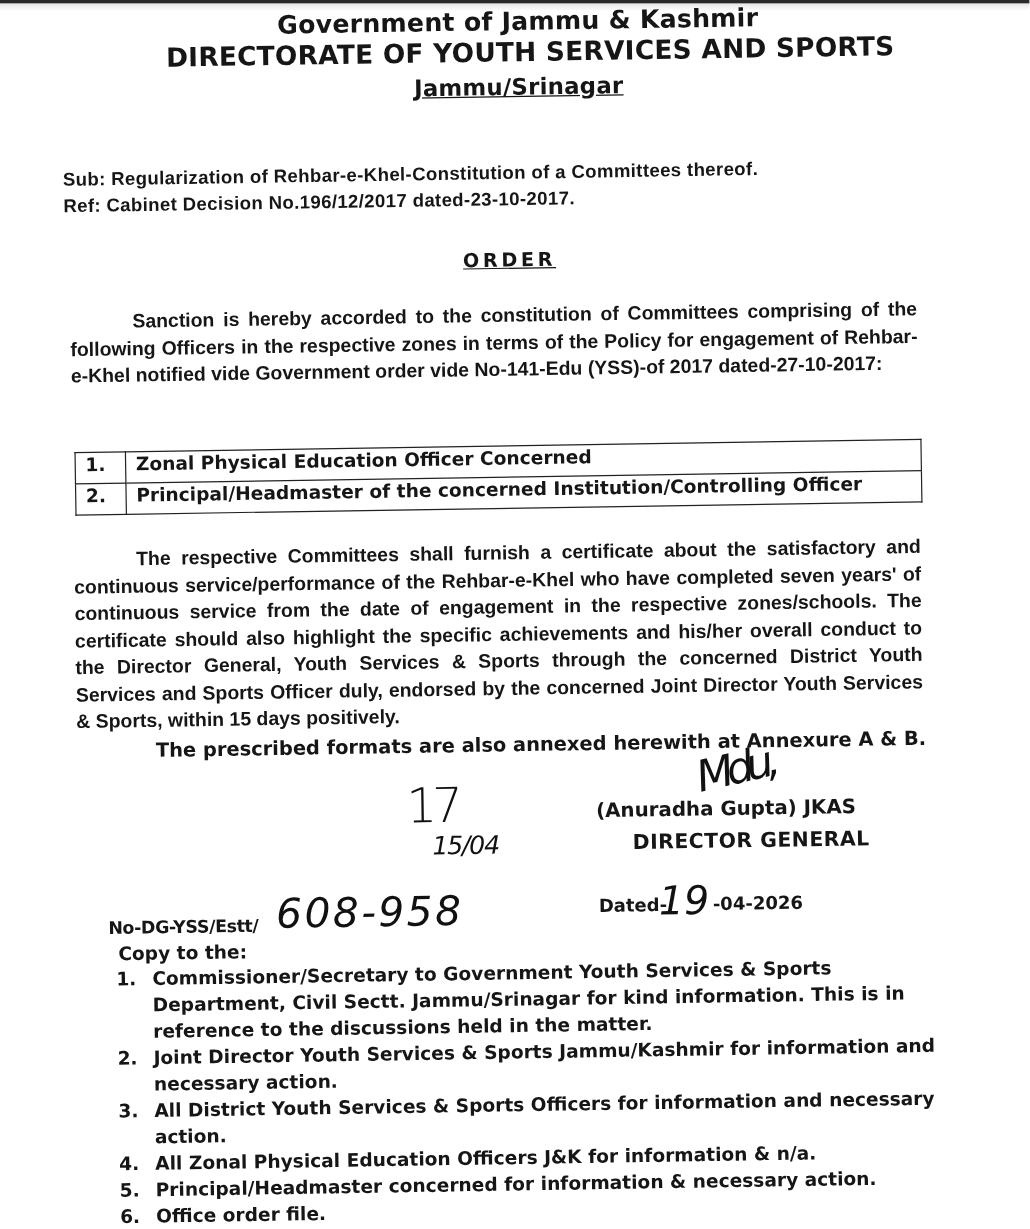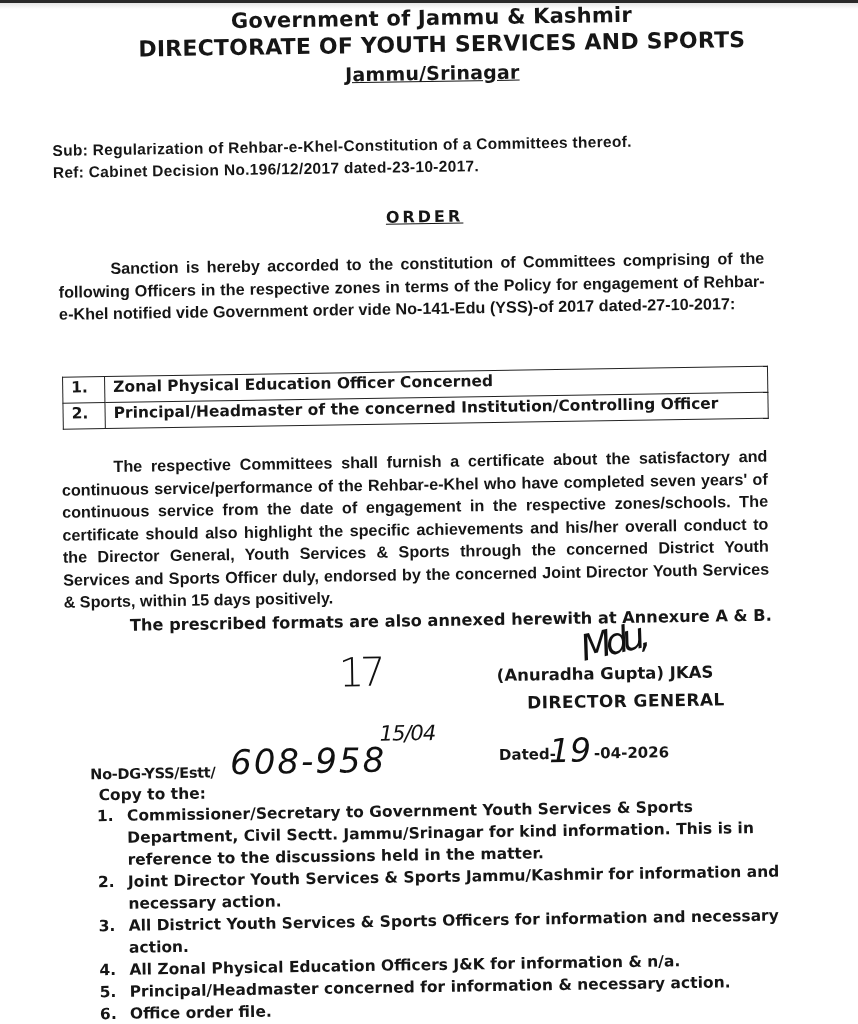--- a/index.html
+++ b/index.html
@@ -57,21 +57,21 @@
     border: 1.6px solid #222; padding: 1px 8px; height: 26px; vertical-align: top;
   }
   .committee-table td.num { width: 42px; padding-left: 8px; }
 
   .annex {
     position: absolute; left: 128px; top: 611px; font-size: 16.2px; font-weight: bold;
   }
 
   .hw { position: absolute; font-family: "DejaVu Sans", sans-serif; font-weight: normal; color: #111; }
   .init-mark { left: 336px; top: 648px; font-size: 40px; font-weight: 300; letter-spacing: -4px; text-align: center; }
-  .init-date { left: 376px; top: 692px; font-size: 21px; font-style: italic; letter-spacing: -1px; margin-top: 29px; }
+  .init-date { left: 357px; top: 692px; font-size: 21px; font-style: italic; letter-spacing: -1px; }
   .sig-glyph { left: 578px; top: 624px; font-size: 36px; font-style: italic; letter-spacing: -6px; transform: rotate(-12deg); }
 
   .signer-name { position: absolute; left: 494px; top: 667px; font-size: 16.5px; font-weight: bold; }
   .signer-title { position: absolute; left: 524px; top: 694px; font-size: 17px; font-weight: bold; letter-spacing: 0.4px; }
 
   .order-no-label { position: absolute; left: 86px; top: 761px; font-size: 14.5px; font-weight: bold; letter-spacing: -0.3px; }
   .order-no-hand { position: absolute; left: 226px; top: 739px; font-size: 34px; font-style: italic; letter-spacing: 2px; }
   .dated-label { position: absolute; left: 495px; top: 747px; font-size: 15px; font-weight: bold; }
   .dated-day { position: absolute; left: 545px; top: 733px; font-size: 33px; font-style: italic; }
   .dated-rest { position: absolute; left: 590px; top: 747px; font-size: 15px; font-weight: bold; }

